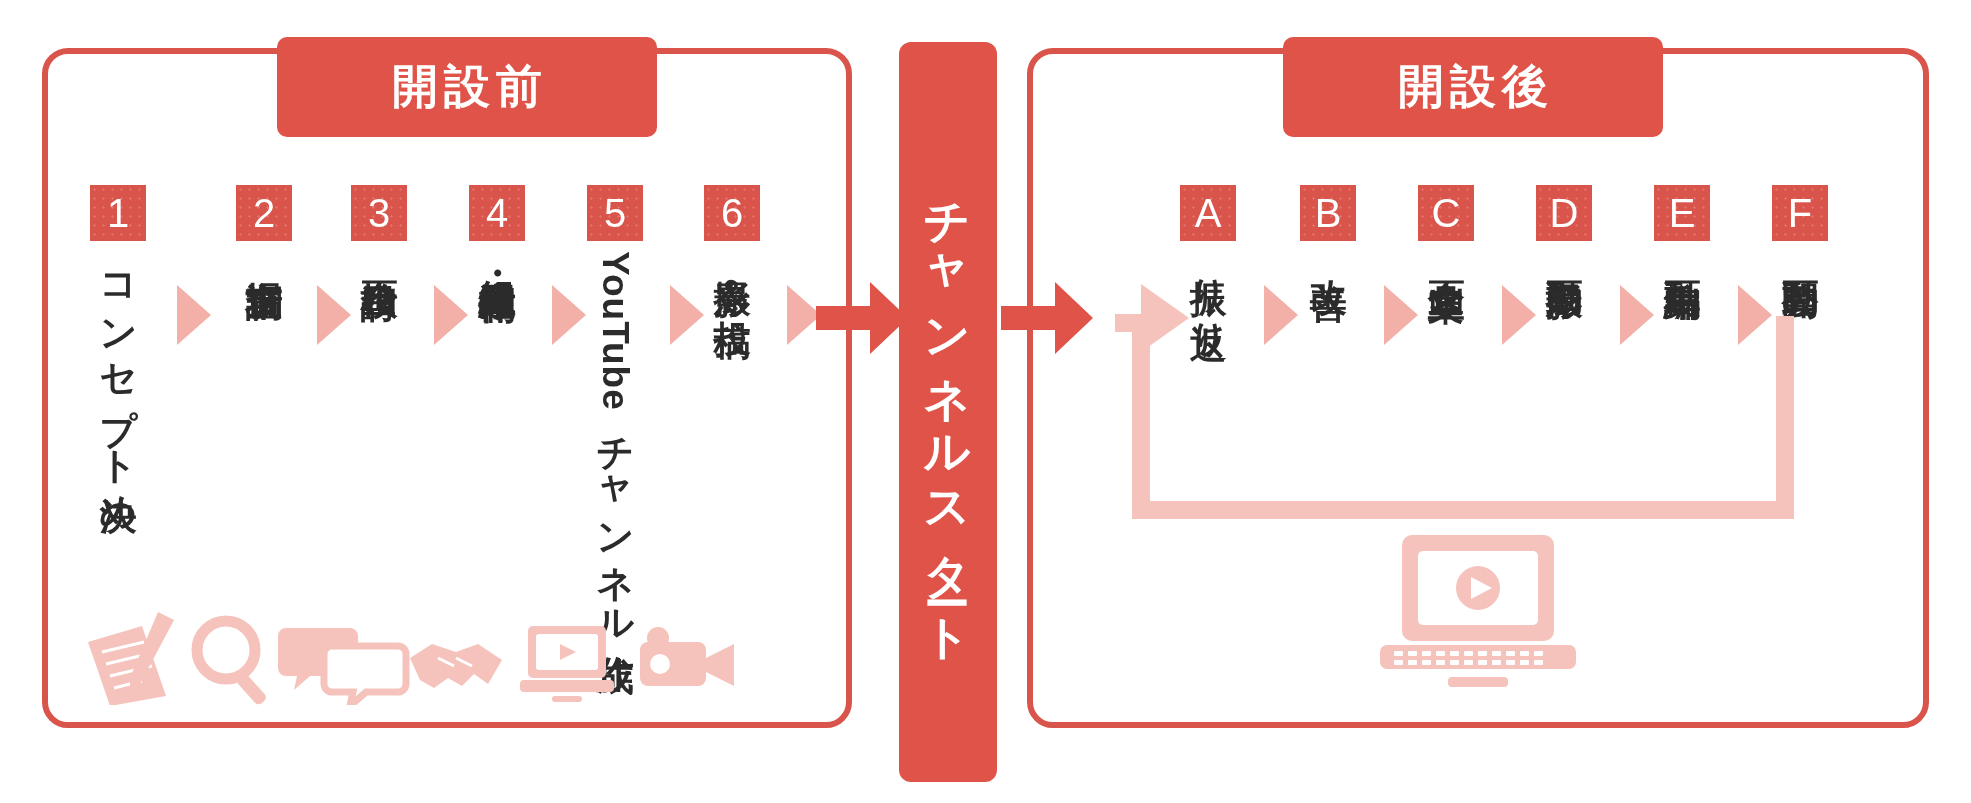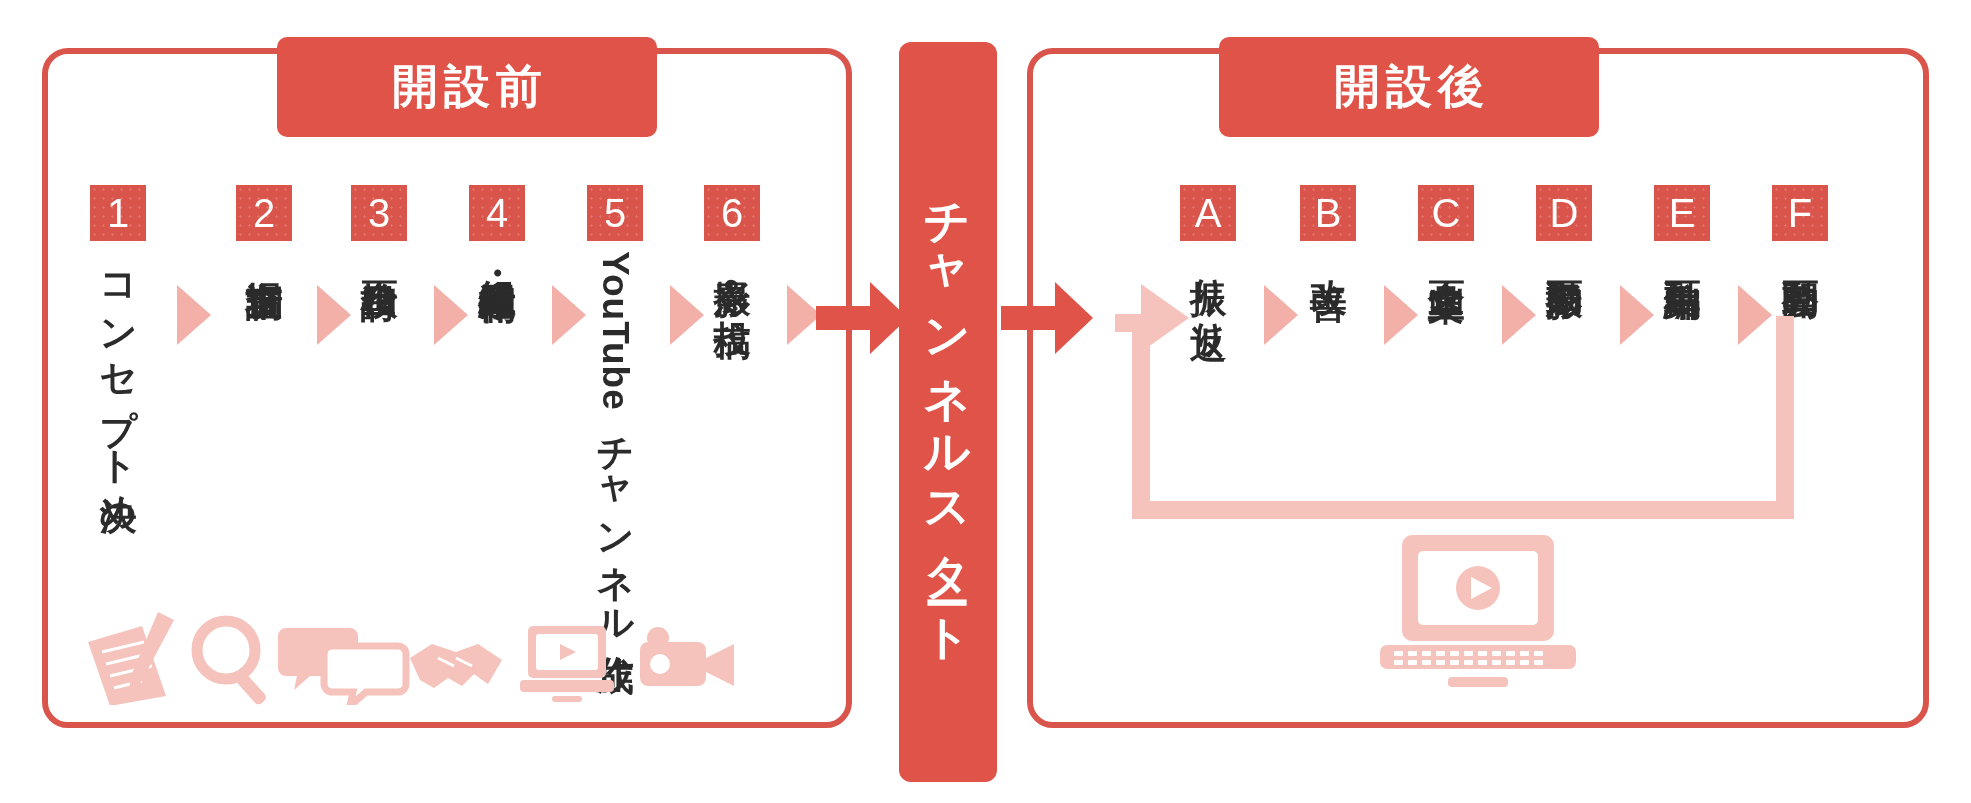--- a/index.html
+++ b/index.html
@@ -28,21 +28,21 @@
     border-radius:10px;
     color:#ffffff;
     font-size:46px;
     font-weight:700;
     letter-spacing:6px;
     display:flex;align-items:center;justify-content:center;
     z-index:6;
     text-indent:6px;
   }
   #banner-pre{left:277px; top:37px; width:380px; height:100px;}
-  #banner-post{left:1219px;top:37px; width:380px; height:100px;}
+  #banner-post{left:1283px;top:37px; width:380px; height:100px;}
 
   
   #center-bar{
     position:absolute;
     left:899px; top:42px; width:98px; height:740px;
     background:#e05348;
     border-radius:12px;
     z-index:7;
     display:flex;align-items:flex-start;justify-content:center;
   }

